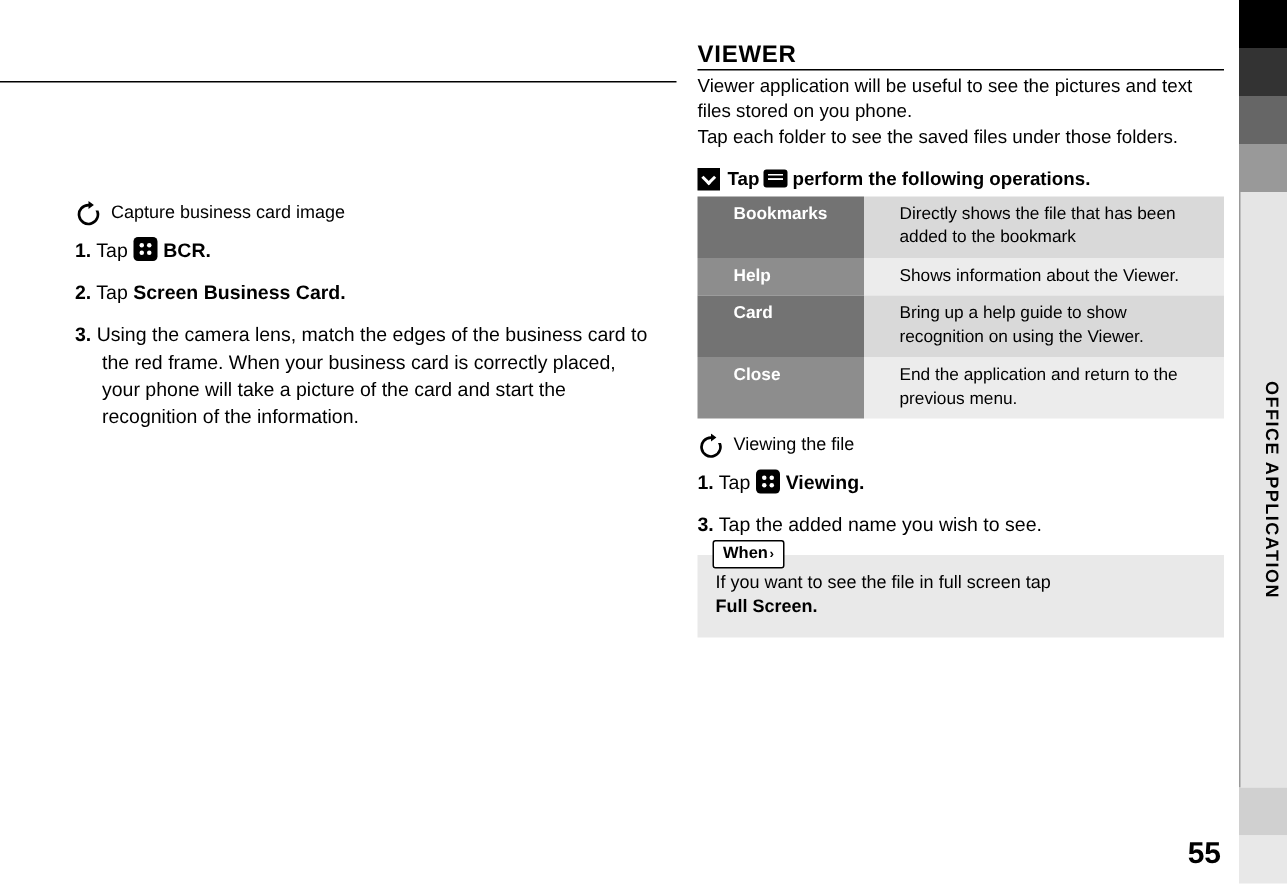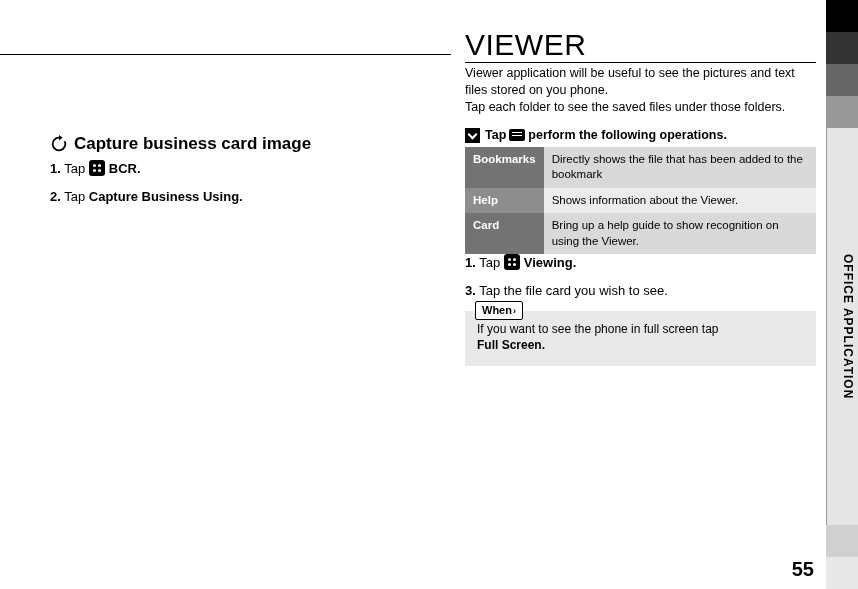--- a/index.html
+++ b/index.html
@@ -25,35 +25,34 @@
   .col.left { padding-left: 50px; padding-right: 14px; }
   .col.right { padding-left: 14px; padding-right: 6px; }
   .rule {
     border-top: 1px solid #000;
     position: absolute;
     left: 0; right: 0;
     top: 54px;
   }
   .left .rule { top: 54px; }
   .h1 {
-    font-size: 30px;
-    font-weight: normal;
+    font-size: 16px;
+    font-weight: bold;
     letter-spacing: 0.5px;
     margin-bottom: 2px;
     border-bottom: 1.5px solid #000;
     display: block;
     padding-right: 8px;
   }
   .intro { font-size: 12.5px; line-height: 1.35; margin-bottom: 10px; }
   .subhead {
-    font-size: 17px;
-    font-weight: bold;
+    font-size: 12px;
+    font-weight: normal;
     margin: 10px 0 6px 0;
     display: flex;
-    align-items: center;
   }
   .icon-spin {
     width: 18px; height: 18px;
     margin-right: 6px;
     display: inline-block;
   }
   .icon-spin svg { display:block;}
   ol.steps { list-style: none; padding-left: 0; }
   ol.steps > li {
     margin-bottom: 10px;
@@ -128,21 +127,21 @@
     position:absolute;
     left:3px; right:3px; top:6px;
     height:1px; background:#fff;
   }
   table.ops {
     width: 100%;
     border-collapse: collapse;
     font-size: 11.5px;
   }
   table.ops td {
-    padding: 5px 8px;
+    padding: 5px 24px;
     vertical-align: top;
     line-height: 1.35;
     margin-top: 16px;
   }
   table.ops tr:nth-child(odd) td:first-child { background: #737373; color:#fff; font-weight:bold;}
   table.ops tr:nth-child(odd) td:last-child { background: #d9d9d9; }
   table.ops tr:nth-child(even) td:first-child { background: #8d8d8d; color:#fff; font-weight:bold;}
   table.ops tr:nth-child(even) td:last-child { background: #ececec; }
   table.ops td:first-child { width: 74px; }
   .note-wrap {
@@ -221,21 +220,25 @@
       <span>Capture business card image</span>
     </div>
 
     <ol class="steps">
       <li>
         <span class="num">1.</span>
         <span>Tap </span><span class="icon-box"></span><span class="arrow"> ➔ </span><span class="bold">BCR.</span>
       </li>
       <li>
         <span class="num">2.</span>
-        <span>Tap </span><span class="bold">Capture Business Using.</span>
+        <span>Tap </span><span class="bold">Screen Business Card.</span>
+      </li>
+      <li>
+        <span class="num">3.</span>
+        <span>Using the camera lens, match the edges of the business card to the red frame. When your business card is correctly placed, your phone will take a picture of the card and start the recognition of the information.</span>
       </li>
     </ol>
   </div>
 
   <div class="col right">
     <div class="content-right">
       <span class="h1">VIEWER</span>
       <div class="intro">
         <span>Viewer application will be useful to see the pictures and text files stored on you phone.</span><br>
         <span>Tap each folder to see the saved files under those folders.</span>
@@ -255,40 +258,52 @@
               <td>Directly shows the file that has been added to the bookmark</td>
             </tr>
         <tr>
               <td>Help</td>
               <td>Shows information about the Viewer.</td>
             </tr>
         <tr>
               <td>Card</td>
               <td>Bring up a help guide to show recognition on using the Viewer.</td>
             </tr>
+        <tr>
+              <td>Close</td>
+              <td>End the application and return to the previous menu.</td>
+            </tr>
       </tbody>
         </table>
 
+      <div class="subhead">
+        <span class="icon-spin">
+          <svg viewBox="0 0 20 20">
+              <path fill="#000" d="M10 2a8 8 0 1 0 7.4 5h-2.2A6 6 0 1 1 10 4v2l4-3-4-3v2z"></path>
+            </svg>
+        </span>
+        <span>Viewing the file</span>
+      </div>
 
       <ol class="steps">
         <li>
           <span class="num">1.</span>
           <span>Tap </span><span class="icon-box"></span><span class="arrow"> ➔ </span><span class="bold">Viewing.</span>
         </li>
         <li>
           <span class="num">3.</span>
-          <span>Tap the file card you wish to see.</span>
+          <span>Tap the added name you wish to see.</span>
         </li>
       </ol>
 
       <div class="note-wrap">
         <div class="note-tab">
           <span>When</span><span class="chev">›</span>
         </div>
-        <span>If you want to see the phone in full screen tap</span><br>
+        <span>If you want to see the file in full screen tap</span><br>
         <span class="bold">Full Screen.</span>
       </div>
     </div>
   </div>
 
   <div class="side-tab">
     <div class="seg d1"></div>
     <div class="seg d2"></div>
     <div class="seg d3"></div>
     <div class="seg d4"></div>

